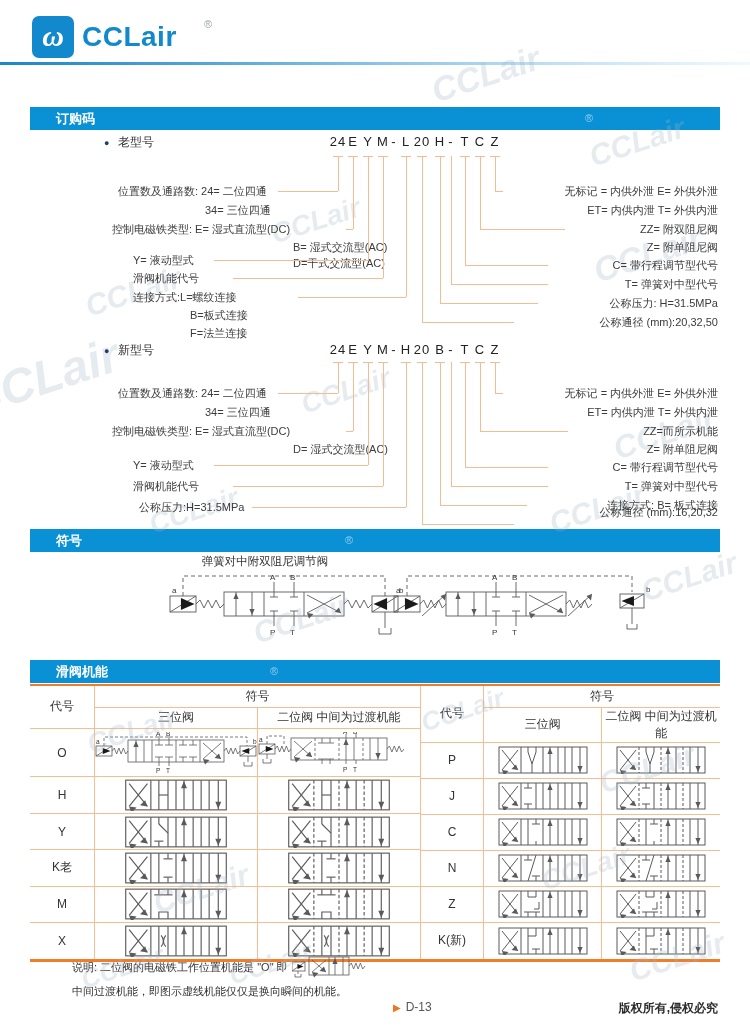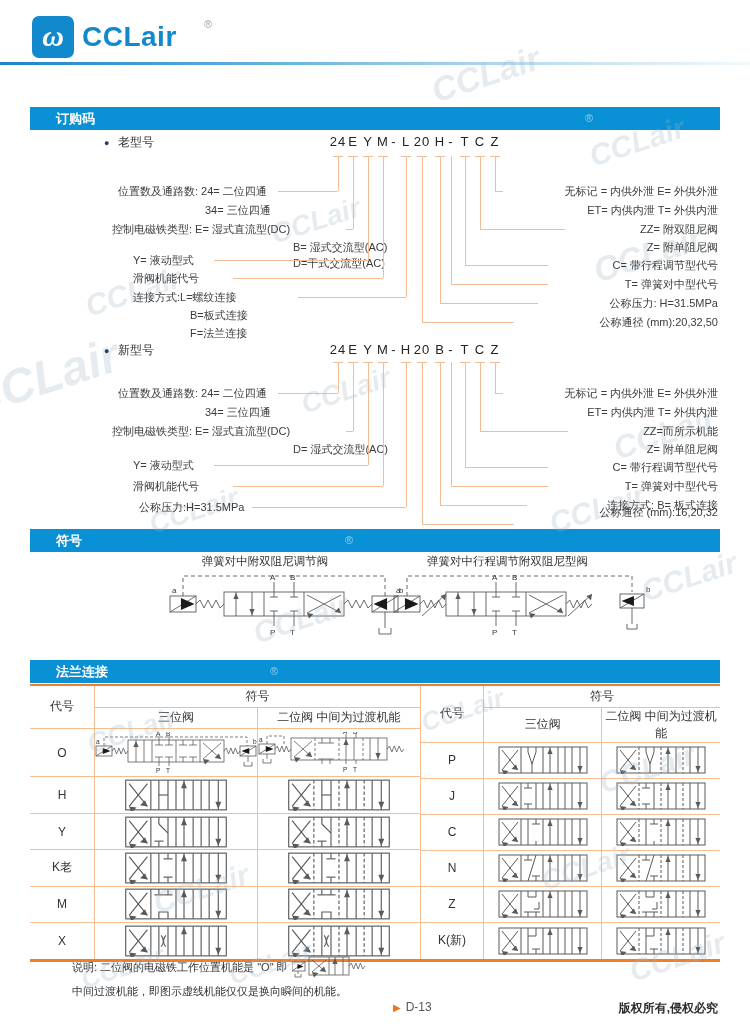--- a/index.html
+++ b/index.html
@@ -86,21 +86,21 @@
 
   <div class="bar" style="top:107px">
     <span>订购码</span>
     <span class="reg" style="left:555px">®</span>
   </div>
   <div class="bar" style="top:529px">
     <span>符号</span>
     <span class="reg" style="left:315px">®</span>
   </div>
   <div class="bar" style="top:660px">
-    <span>法兰连接</span>
+    <span>滑阀机能</span>
     <span class="reg" style="left:240px">®</span>
   </div>
 
   <div class="layer" id="ordering-layer">
       <span class="bullet" style="left:104px;top:136px">●</span>
       <span class="model-lbl" style="left:118px;top:135px">老型号</span>
       <span class="code-part" style="left:338px;top:134px">24</span>
       <span class="hseg" style="left:333px;top:156px;width:10px;height:1px"></span>
       <span class="code-part" style="left:353px;top:134px">E</span>
       <span class="hseg" style="left:348px;top:156px;width:10px;height:1px"></span>
@@ -219,21 +219,20 @@
       <span class="hseg" style="left:465px;top:467px;width:83px;height:1px"></span>
       <span class="vseg" style="left:451px;top:362px;width:1px;height:124px"></span>
       <span class="hseg" style="left:451px;top:486px;width:97px;height:1px"></span>
       <span class="vseg" style="left:440px;top:362px;width:1px;height:143px"></span>
       <span class="hseg" style="left:440px;top:505px;width:87px;height:1px"></span>
       <span class="vseg" style="left:422px;top:362px;width:1px;height:162px"></span>
       <span class="hseg" style="left:422px;top:524px;width:92px;height:1px"></span>
     </div>
 
   <div class="diag-title" style="left:175px;top:554px;width:180px">弹簧对中附双阻尼调节阀</div>
-  <div class="diag-title" style="left:400px;top:554px;width:215px">弹簧对中行程调节附双阻尼型阀</div>
   <div class="dsvg" id="diag1" style="left:168px;top:566px">
       <svg width="238" height="78" viewBox="0 0 238 78">
         <g fill="none" stroke="#5a5a5a" stroke-width="0.9">
           <path d="M15 30 V10 H217 V30" stroke-dasharray="4,3"></path>
           <rect x="2" y="30" width="26" height="16"></rect>
           <line x1="2" y1="46" x2="28" y2="30"></line>
           <polygon points="12.92,32 12.92,44 26.5,38" fill="#1a1a1a" stroke="none"></polygon>
           <polyline points="28,38 32.0,34 36.0,42 40.0,34 44.0,42 48.0,34 52.0,42 56,38"></polyline>
           <rect x="56" y="26" width="120" height="24"></rect>
           <line x1="96" y1="26" x2="96" y2="50"></line>

